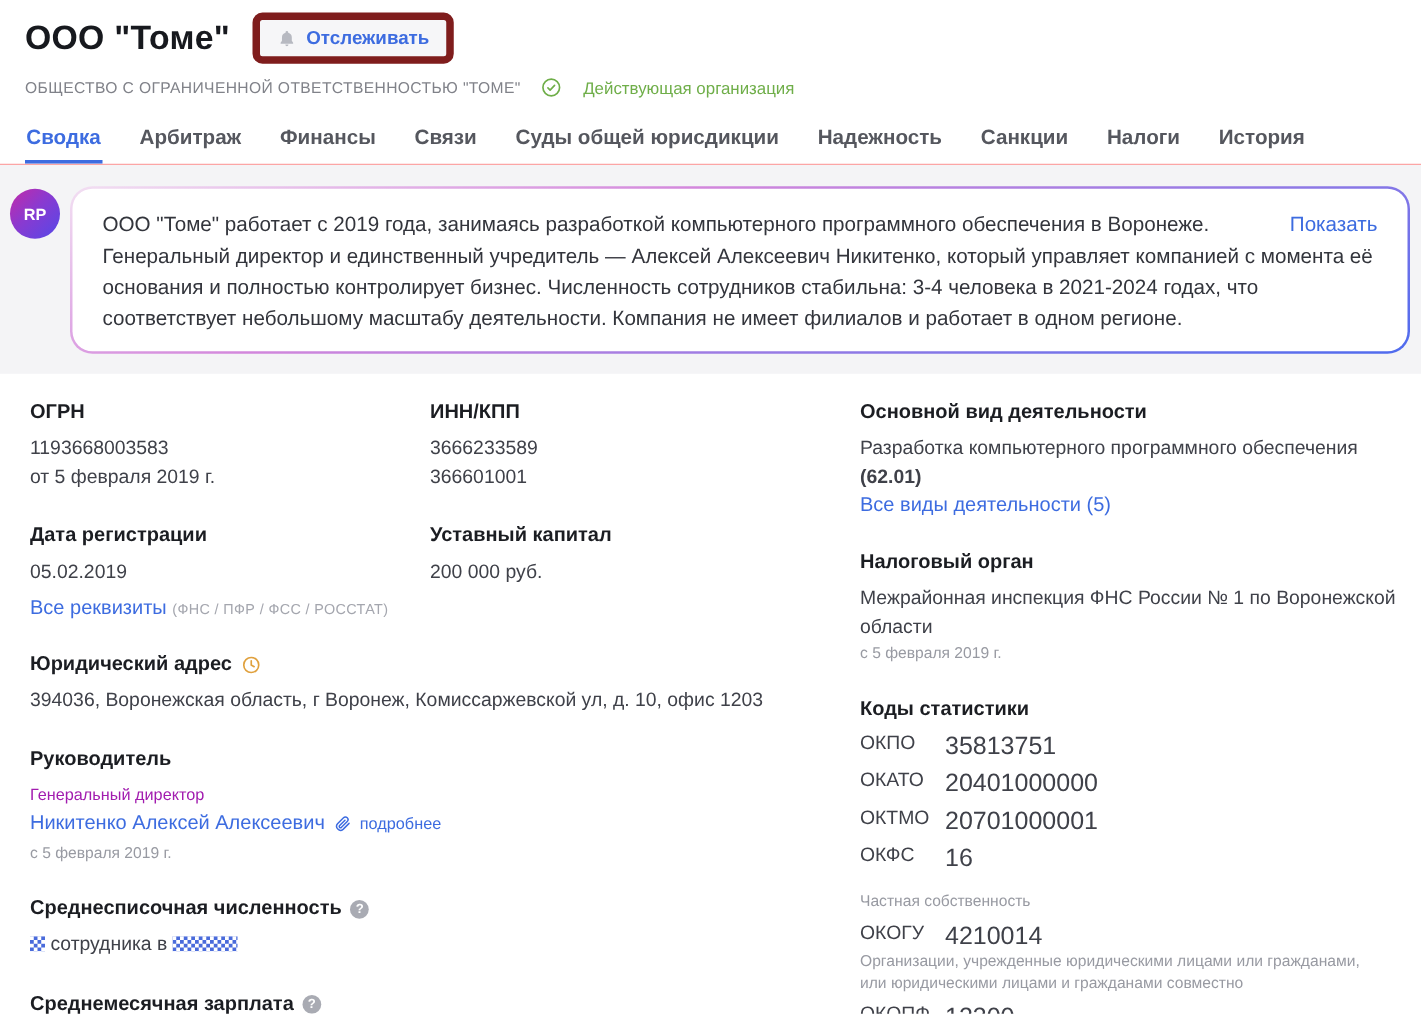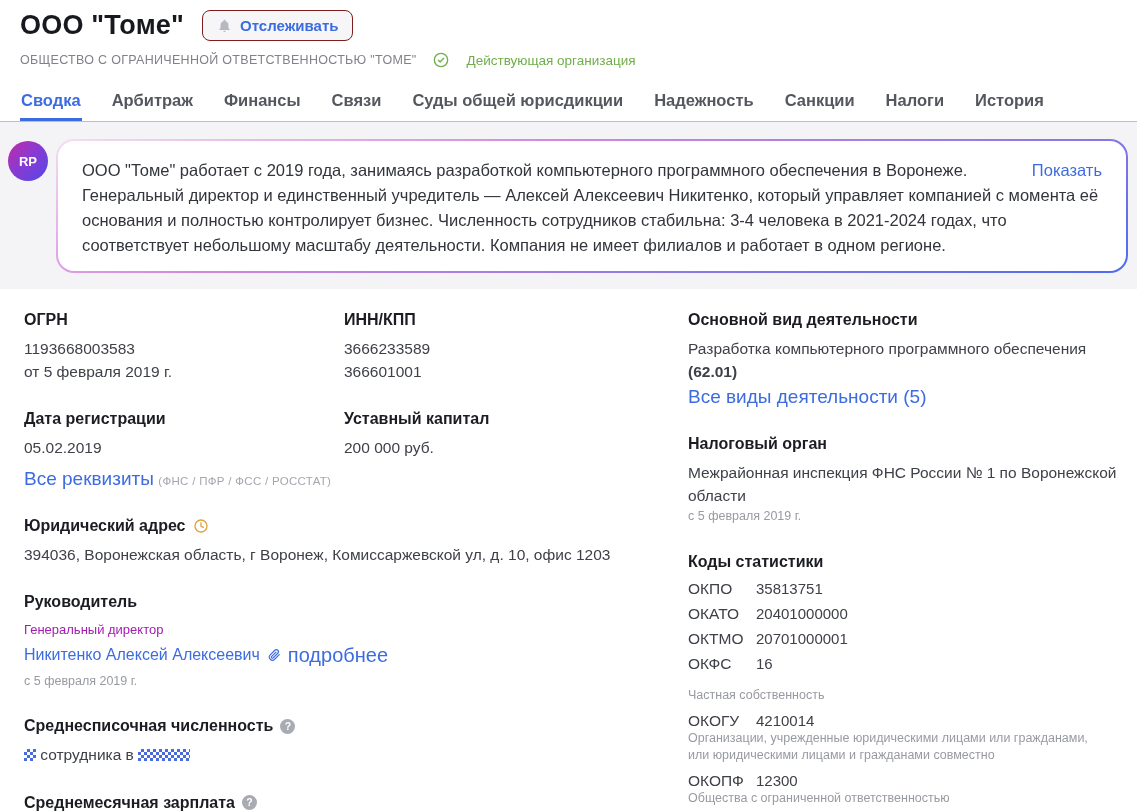--- a/index.html
+++ b/index.html
@@ -10,21 +10,21 @@
     color: #3f4149;
   }
   a { text-decoration: none; }
 
   
   .header { padding: 10px 20px 0 20px; }
   .title-row { display: flex; align-items: center; gap: 18px; }
   .company-title { font-size: 27px; font-weight: bold; color: #17191e; letter-spacing: .2px; }
   .follow-btn {
     display: flex; align-items: center; gap: 8px;
-    background: #f6f6f8; border: 1px solid #7f1d1d; border-radius: 8px;
+    background: #f6f6f8; border: 6px solid #7f1d1d; border-radius: 8px;
     padding: 6px 14px; cursor: pointer;
   }
   .follow-btn span { color: #3d6ce0; font-weight: bold; font-size: 15px; }
   .subtitle-row { display: flex; align-items: center; gap: 16px; margin-top: 11px; }
   .full-name { color: #808289; font-size: 12.5px; letter-spacing: .3px; }
   .status-badge { display: flex; align-items: center; gap: 18px; color: #6fae49; font-size: 13.5px; }
 
   
   .tabs {
     display: flex; gap: 29px; margin-top: 15px; padding: 0 0 0 20px;
@@ -63,41 +63,41 @@
   .col-right { flex: 1; padding-left: 44px; }
 
   .two-col { display: grid; grid-template-columns: 320px 1fr; }
   .section { margin-bottom: 27px; }
   .sec-head {
     font-size: 16px; font-weight: bold; color: #1b1d22; margin-bottom: 9px;
     display: flex; align-items: center; gap: 7px;
   }
   .val { font-size: 15.5px; color: #3f4149; line-height: 1.45; }
   .small-gray { font-size: 12.5px; color: #989aa2; line-height: 1.5; }
-  .link { color: #3d6ce0; font-size: 19px; cursor: pointer; }
+  .link { color: #3d6ce0; font-size: 16px; cursor: pointer; }
   .sources { font-size: 11.5px; color: #a4a6ae; letter-spacing: .3px; }
 
   .help-icon {
     width: 15px; height: 15px; border-radius: 50%; background: #a9abb3;
     color: #fff; font-size: 10.5px; font-weight: bold; line-height: 15px;
     text-align: center; display: inline-block; flex: none;
   }
 
   
   .censor {
     display: inline-block; height: 12px; vertical-align: -1px;
     background: conic-gradient(#4a6bdb 25%, transparent 0 50%, #4a6bdb 0 75%, transparent 0);
     background-size: 6px 6px;
   }
   .cw-12 { width: 12px; } .cw-50 { width: 52px; }
 
   
   .code-row { display: flex; gap: 10px; margin-bottom: 7px; }
   .code-label { width: 58px; flex: none; font-size: 15.5px; color: #3f4149; }
-  .code-value { font-size: 15px; color: #3f4149; }
+  .code-value { font-size: 20px; color: #3f4149; }
   .code-note { font-size: 12.5px; color: #989aa2; line-height: 1.35; margin: -2px 0 8px 0; max-width: 420px; }
 
   svg { display: block; }
 </style>
 </head>
 <body>
 
 <div class="header">
   <div class="title-row">
     <div class="company-title">ООО "Томе"</div>
@@ -194,21 +194,21 @@
     <div class="section">
       <div class="sec-head">Руководитель</div>
       <div class="small-gray" style="font-size:13px;color:#a21caf;margin-bottom:4px;">Генеральный директор</div>
       <div style="display:flex;align-items:center;gap:7px;margin-bottom:5px;">
         <a class="link" style="font-size:16px;">Никитенко Алексей Алексеевич</a>
         <span>
           <svg width="14" height="14" viewBox="0 0 24 24" fill="none" stroke="#3d6ce0" stroke-width="2">
               <path d="M21 11.5l-8.2 8.2a5.4 5.4 0 0 1-7.6-7.6l8.2-8.2a3.6 3.6 0 0 1 5.1 5.1l-8.2 8.2a1.8 1.8 0 0 1-2.5-2.5l7.6-7.6" stroke-linecap="round"></path>
             </svg>
         </span>
-        <a class="link" style="font-size:20px;">подробнее</a>
+        <a class="link" style="font-size:13px;">подробнее</a>
       </div>
       <div class="small-gray">с 5 февраля 2019 г.</div>
     </div>
 
     <div class="section">
       <div class="sec-head">
         <span>Среднесписочная численность</span>
         <span class="help-icon">?</span>
       </div>
       <div class="val">

